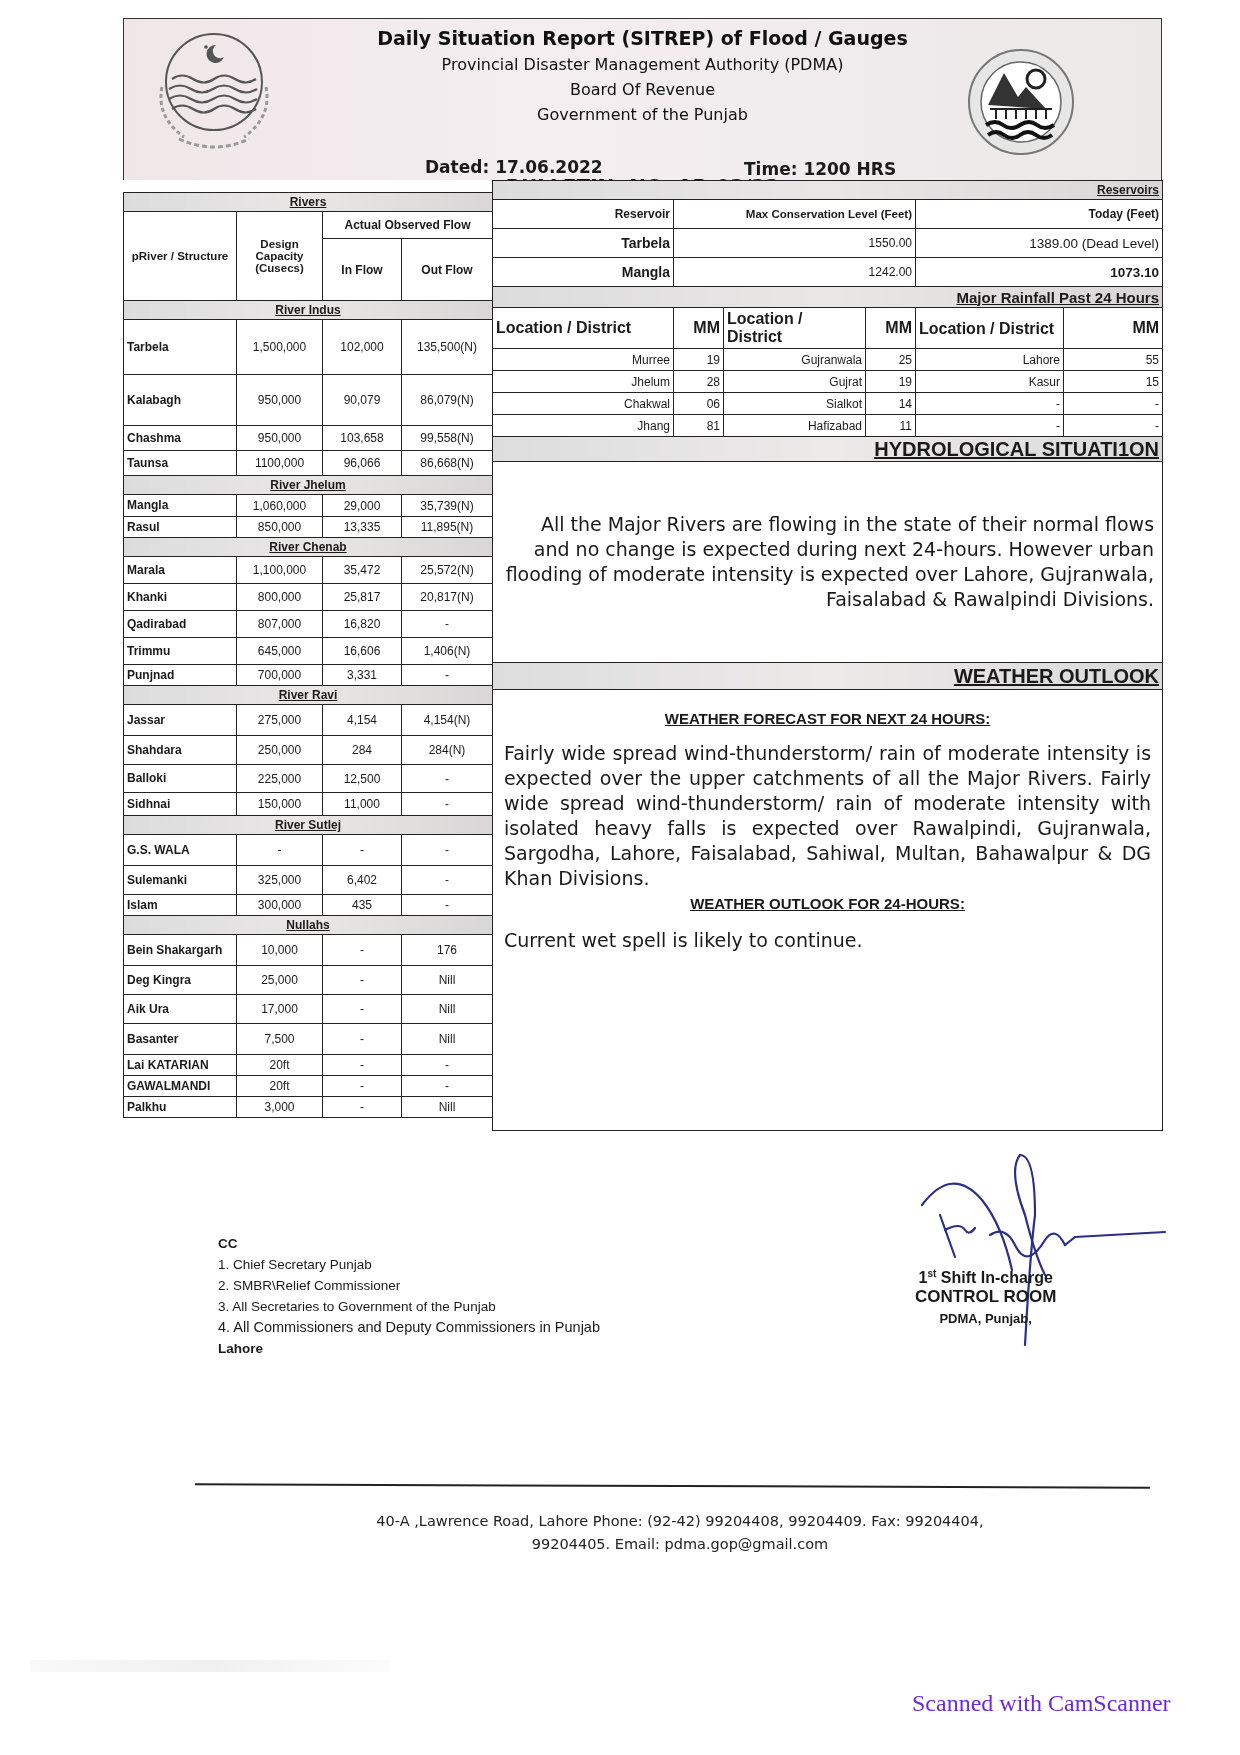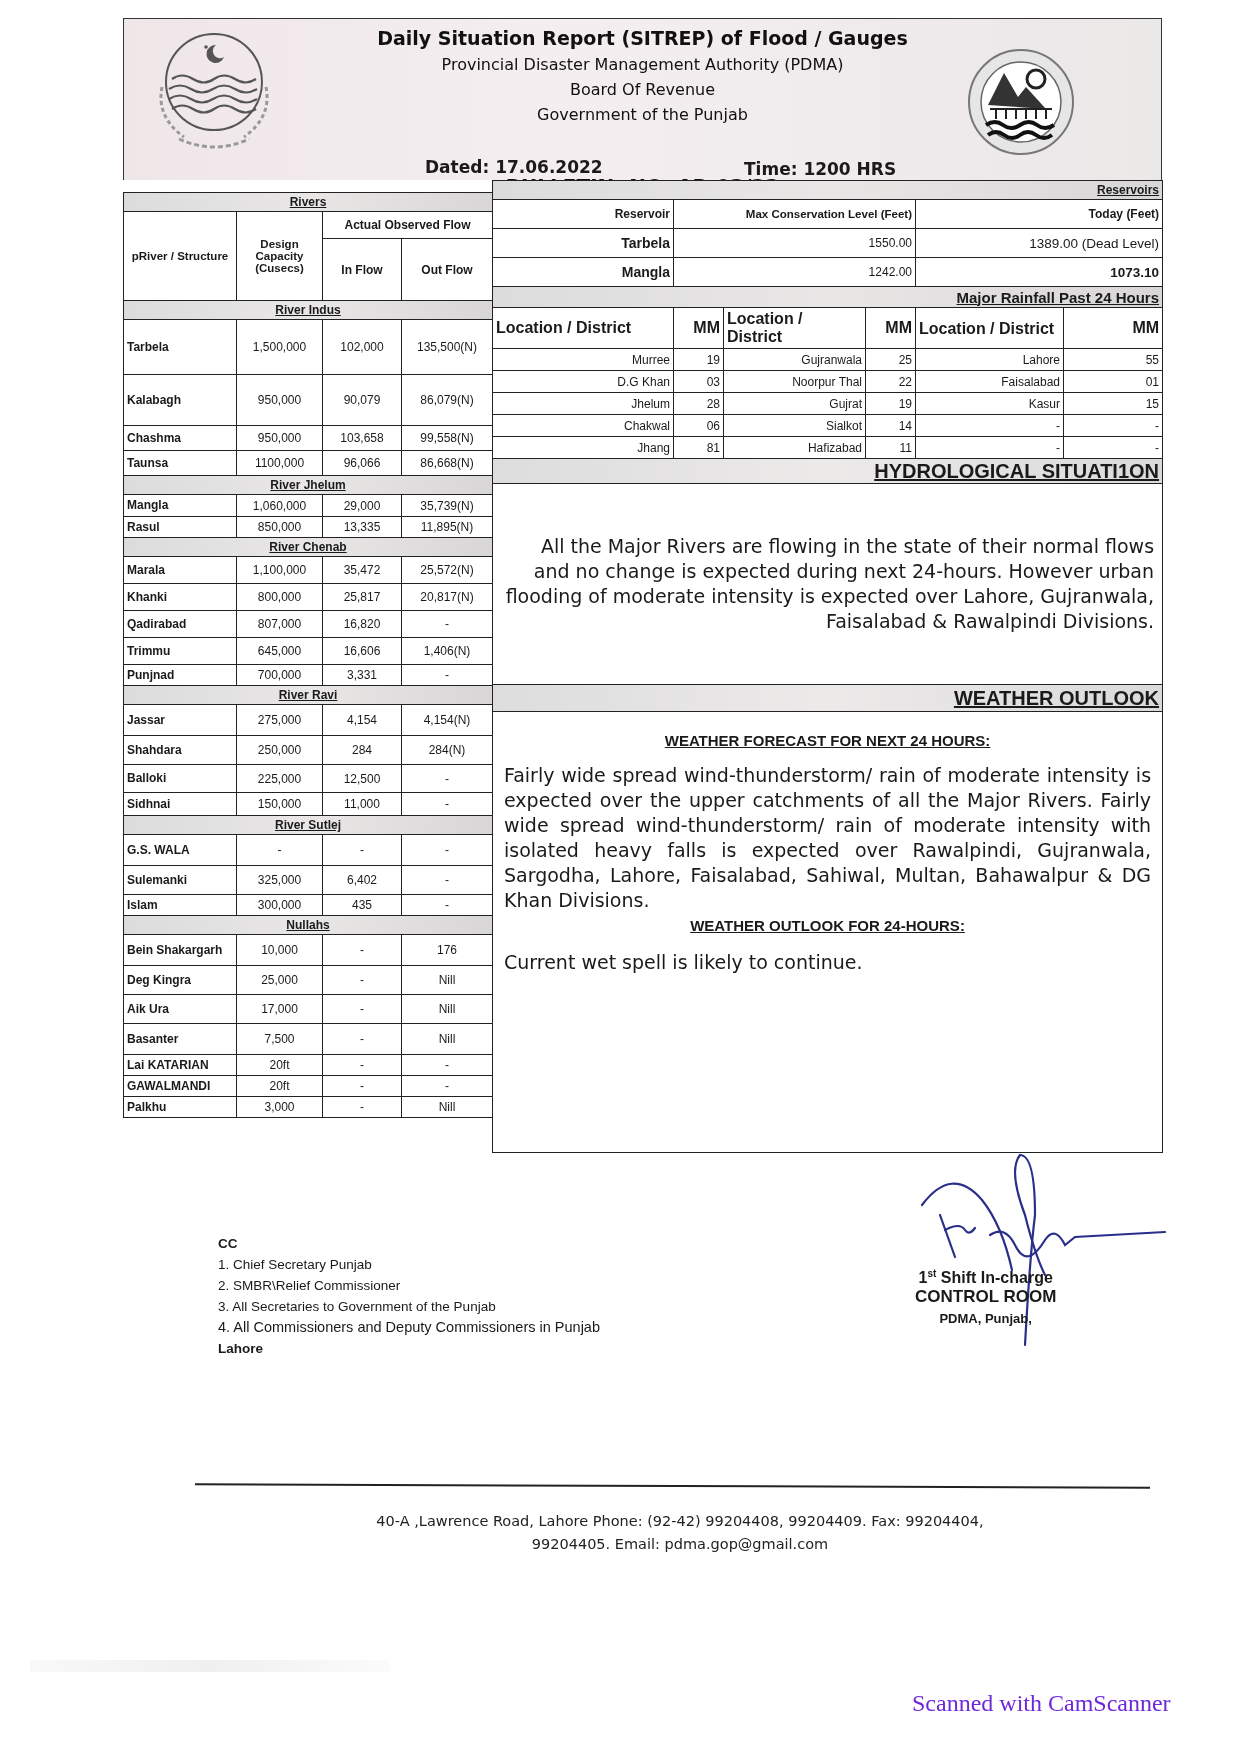--- a/index.html
+++ b/index.html
@@ -341,28 +341,20 @@
     <tbody id="rain-body">
       <tr>
         <td style="height:21px">Murree</td>
         <td>19</td>
         <td style="height:21px">Gujranwala</td>
         <td>25</td>
         <td style="height:21px">Lahore</td>
         <td>55</td>
       </tr>
       <tr>
-        <td style="height:21px">D.G Khan</td>
-        <td>03</td>
-        <td style="height:21px">Noorpur Thal</td>
-        <td>22</td>
-        <td style="height:21px">Faisalabad</td>
-        <td>01</td>
-      </tr>
-      <tr>
         <td style="height:21px">Jhelum</td>
         <td>28</td>
         <td style="height:21px">Gujrat</td>
         <td>19</td>
         <td style="height:21px">Kasur</td>
         <td>15</td>
       </tr>
       <tr>
         <td style="height:21px">Chakwal</td>
         <td>06</td>

